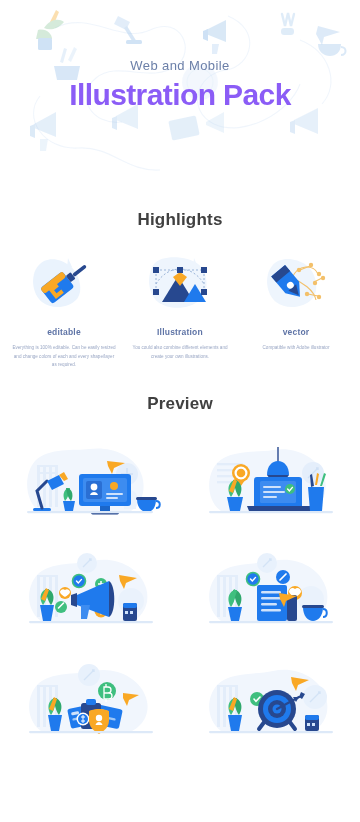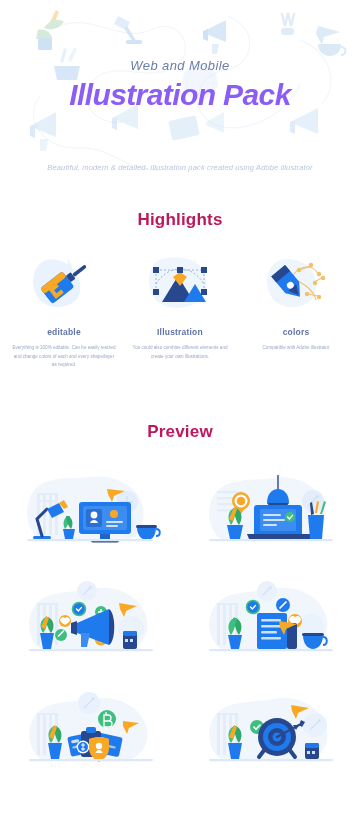--- a/index.html
+++ b/index.html
@@ -12,21 +12,20 @@
   }
   .page { width:360px; height:822px; position:relative; background:#fff; }
 
   
   .hero {
     position:relative;
     width:360px;
     height:196px;
     background:#ffffff;
     overflow:hidden;
-    font-style:italic;
   }
   .hero-bg { position:absolute; inset:0; pointer-events:none; }
   .hero-text {
     position:absolute;
     left:0; right:0; top:58px;
     text-align:center;
     z-index:3;
   }
   .eyebrow {
     font-size:13px;
@@ -52,21 +51,21 @@
     color:#b9c4dd;
     letter-spacing:.15px;
     z-index:3;
   }
 
   
   .sec-title {
     text-align:center;
     font-size:17px;
     font-weight:700;
-    color:#be185d;
+    color:#404040;
     letter-spacing:.2px;
   }
 
   
   .highlights { position:relative; padding-top:14px; }
   .hl-grid {
     display:flex;
     margin-top:22px;
     padding:0 6px;
   }
@@ -91,21 +90,21 @@
   }
   .hl-desc {
     margin-top:7px;
     font-size:4.6px;
     line-height:8.6px;
     color:#9aa7c4;
     max-width:104px;
   }
 
   
-  .preview { margin-top:52px; }
+  .preview { margin-top:24px; }
   .prev-grid {
     margin-top:20px;
     display:flex;
     flex-wrap:wrap;
   }
   .prev-cell {
     width:180px;
     height:110px;
     display:flex;
     align-items:center;
@@ -194,21 +193,20 @@
         <path d="M294 120 l24 -12 0 26 -24 -10z" fill="#a9cbee"></path>
         <path d="M290 122 l5 -2 0 14 -5 -2z" fill="#8fbbe8"></path>
       </g>
     </svg>
 
     <div class="hero-text">
       <div class="eyebrow">Web and Mobile</div>
       <h1 class="bigtitle">Illustration Pack</h1>
     </div>
 
-    <div class="hero-sub">Beautiful, modern &amp; detailed- illustration pack created using Adobe illustrator</div>
   </section>
 
   <section class="highlights">
     <h2 class="sec-title">Highlights</h2>
 
     <div class="hl-grid">
 
       <div class="hl-col">
         <div class="hl-icon-wrap">
           <svg width="76" height="62" viewBox="0 0 76 62">
@@ -273,21 +271,21 @@
               <circle cx="49" cy="40" r="2.2"></circle>
             </g>
             <g transform="rotate(-40 33 32)">
               <path d="M24 12 h18 v22 l-9 12 -9 -12z" fill="#1f7aed"></path>
               <path d="M24 12 h18 v8 h-18z" fill="#27488f"></path>
               <path d="M28 34 h10 l-5 10z" fill="#27488f"></path>
               <circle cx="33" cy="31" r="3.4" fill="#ffffff"></circle>
             </g>
           </svg>
         </div>
-        <div class="hl-name">colors</div>
+        <div class="hl-name">vector</div>
         <div class="hl-desc">Compatible with Adobe illustrator</div>
       </div>
 
     </div>
   </section>
 
   <section class="preview">
     <h2 class="sec-title">Preview</h2>
 
     <div class="prev-grid">

